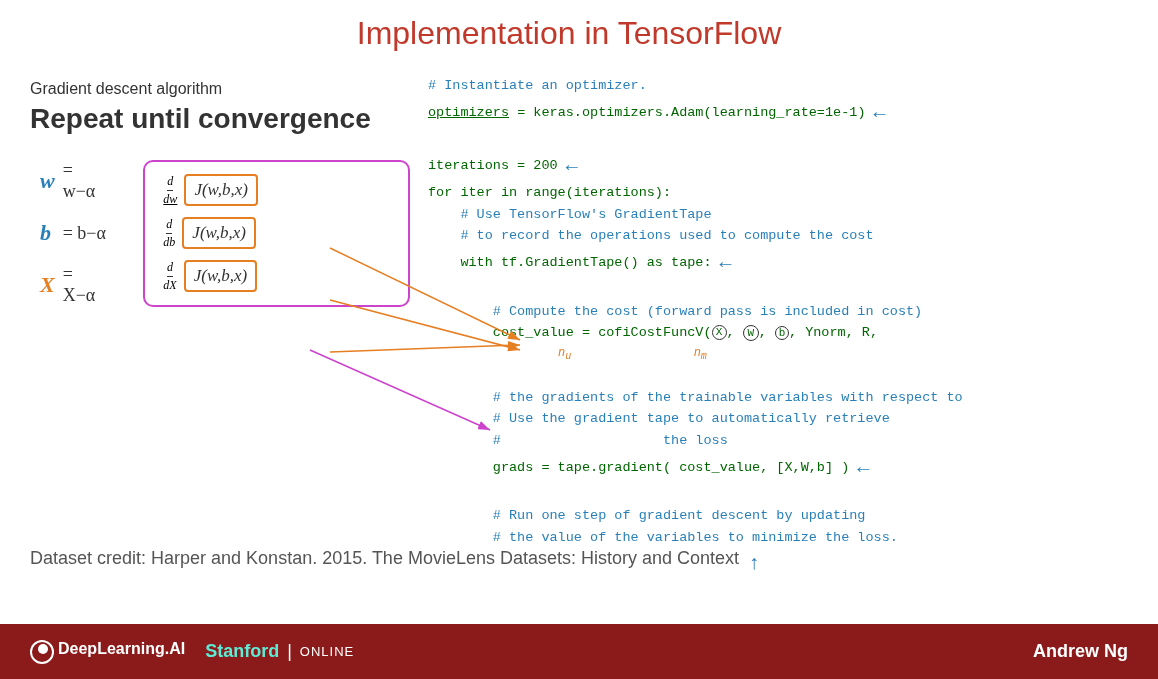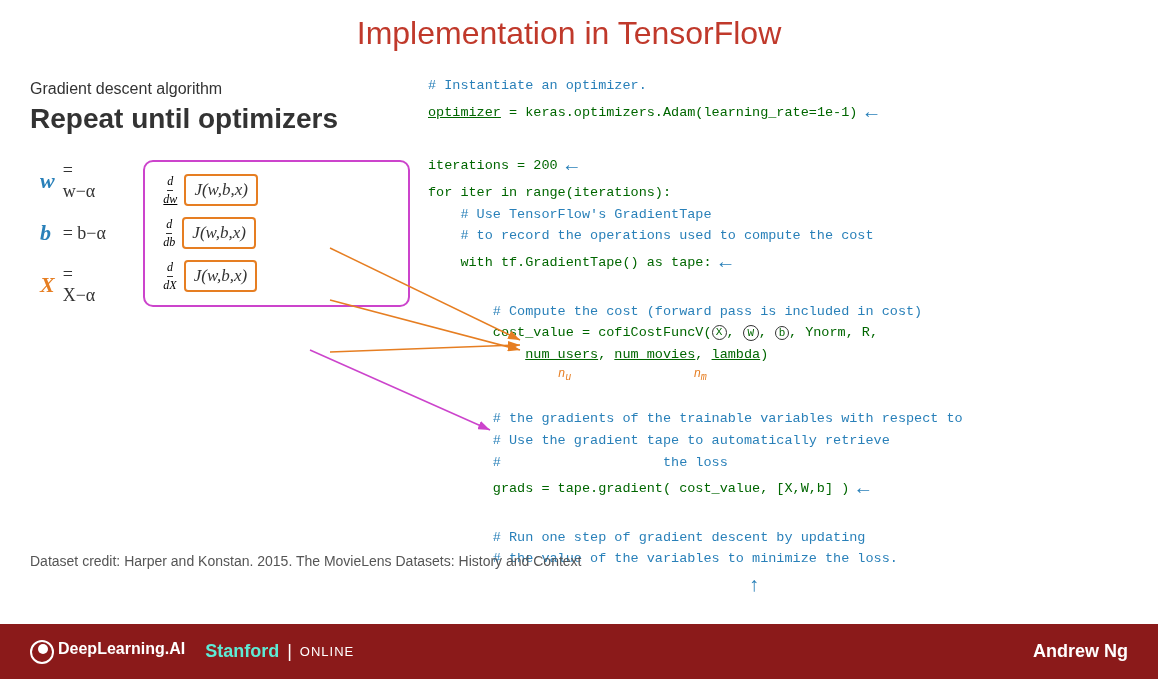--- a/index.html
+++ b/index.html
@@ -102,21 +102,21 @@
       line-height: 1.6;
       color: #006600;
     }
 
     .code-comment { color: #2980b9; }
 
     .dataset-credit {
       position: absolute;
       bottom: 55px;
       left: 30px;
-      font-size: 14px;
+      font-size: 18px;
       color: #555;
     }
 
     .footer {
       position: absolute;
       bottom: 0;
       left: 0;
       width: 1158px;
       height: 55px;
       background: #8b1a1a;
@@ -161,21 +161,21 @@
   </style>
 </head>
 <body>
 
 <div class="main-content">
 
   <h1 class="title">Implementation in TensorFlow</h1>
 
   <div class="left-panel">
     <div class="gradient-label">Gradient descent algorithm</div>
-    <div class="repeat-label">Repeat until optimizers</div>
+    <div class="repeat-label">Repeat until convergence</div>
 
     <div style="display:flex; align-items:center; margin-left:10px;">
 
       <div style="margin-right:8px;">
         <div style="height:52px; display:flex; align-items:center; color:#2980b9; font-size:22px; font-weight:bold; font-family:'Times New Roman',serif; font-style:italic;">w</div>
         <div style="height:52px; display:flex; align-items:center; color:#2980b9; font-size:22px; font-weight:bold; font-family:'Times New Roman',serif; font-style:italic;">b</div>
         <div style="height:52px; display:flex; align-items:center; color:#e67e22; font-size:22px; font-weight:bold; font-family:'Times New Roman',serif; font-style:italic;">X</div>
       </div>
 
       <div style="margin-right:6px;">
@@ -219,21 +219,21 @@
     </div>
   </div>
 
   <div class="right-panel">
     <div class="code-block">
       
       <div><span class="code-comment"># Instantiate an optimizer.</span></div>
       
       <div style="display:flex; align-items:center; gap:8px;">
         <span>
-          <span style="text-decoration:underline; color:#006600;">optimizer</span>
+          <span style="text-decoration:underline; color:#006600;">optimizers</span>
           <span style="color:#006600;"> = keras.optimizers.Adam(learning_rate=1e-1)</span>
         </span>
         <span style="color:#2980b9; font-size:20px; font-weight:bold;">←</span>
       </div>
       <br>
       
       <div style="display:flex; align-items:center; gap:8px;">
         <span style="color:#006600;">iterations = 200</span>
         <span style="color:#2980b9; font-size:20px; font-weight:bold;">←</span>
       </div>
@@ -249,21 +249,20 @@
       </div>
       <br>
       
       <div><span class="code-comment">&nbsp;&nbsp;&nbsp;&nbsp;&nbsp;&nbsp;&nbsp;&nbsp;# Compute the cost (forward pass is included in cost)</span></div>
       
       <div>
         <span style="color:#006600;">&nbsp;&nbsp;&nbsp;&nbsp;&nbsp;&nbsp;&nbsp;&nbsp;cost_value = cofiCostFuncV(</span><span style="color:#006600; border:1.5px solid #333; border-radius:50%; display:inline-block; width:15px; height:15px; text-align:center; line-height:13px; font-size:11px; vertical-align:middle;">X</span><span style="color:#006600;">, </span><span style="color:#006600; border:1.5px solid #333; border-radius:50%; display:inline-block; width:16px; height:16px; text-align:center; line-height:14px; font-size:11px; vertical-align:middle;">W</span><span style="color:#006600;">, </span><span style="color:#006600; border:1.5px solid #333; border-radius:50%; display:inline-block; width:14px; height:14px; text-align:center; line-height:12px; font-size:11px; vertical-align:middle;">b</span><span style="color:#006600;">, Ynorm, R,</span>
       </div>
       
       <div style="position:relative;">
-        <div style="color:#006600;">&nbsp;&nbsp;&nbsp;&nbsp;&nbsp;&nbsp;&nbsp;&nbsp;&nbsp;&nbsp;&nbsp;&nbsp;<span style="text-decoration:underline;">num_users</span>, <span style="text-decoration:underline;">num_movies</span>, <span style="text-decoration:underline;">lambda</span>)</div>
         <div style="color:#e67e22; font-style:italic; font-size:12px; padding-left:130px;">n<sub>u</sub>&nbsp;&nbsp;&nbsp;&nbsp;&nbsp;&nbsp;&nbsp;&nbsp;&nbsp;&nbsp;&nbsp;&nbsp;&nbsp;&nbsp;&nbsp;&nbsp;&nbsp;n<sub>m</sub></div>
       </div>
       <br>
       
       <div><span class="code-comment">&nbsp;&nbsp;&nbsp;&nbsp;&nbsp;&nbsp;&nbsp;&nbsp;# the gradients of the trainable variables with respect to</span></div>
       <div><span class="code-comment">&nbsp;&nbsp;&nbsp;&nbsp;&nbsp;&nbsp;&nbsp;&nbsp;# Use the gradient tape to automatically retrieve</span></div>
       <div><span class="code-comment">&nbsp;&nbsp;&nbsp;&nbsp;&nbsp;&nbsp;&nbsp;&nbsp;#&nbsp;&nbsp;&nbsp;&nbsp;&nbsp;&nbsp;&nbsp;&nbsp;&nbsp;&nbsp;&nbsp;&nbsp;&nbsp;&nbsp;&nbsp;&nbsp;&nbsp;&nbsp;&nbsp;&nbsp;the loss</span></div>
       
       <div style="display:flex; align-items:center; gap:8px;">
         <span style="color:#006600;">&nbsp;&nbsp;&nbsp;&nbsp;&nbsp;&nbsp;&nbsp;&nbsp;grads = tape.gradient( cost_value, [X,W,b] )</span>

